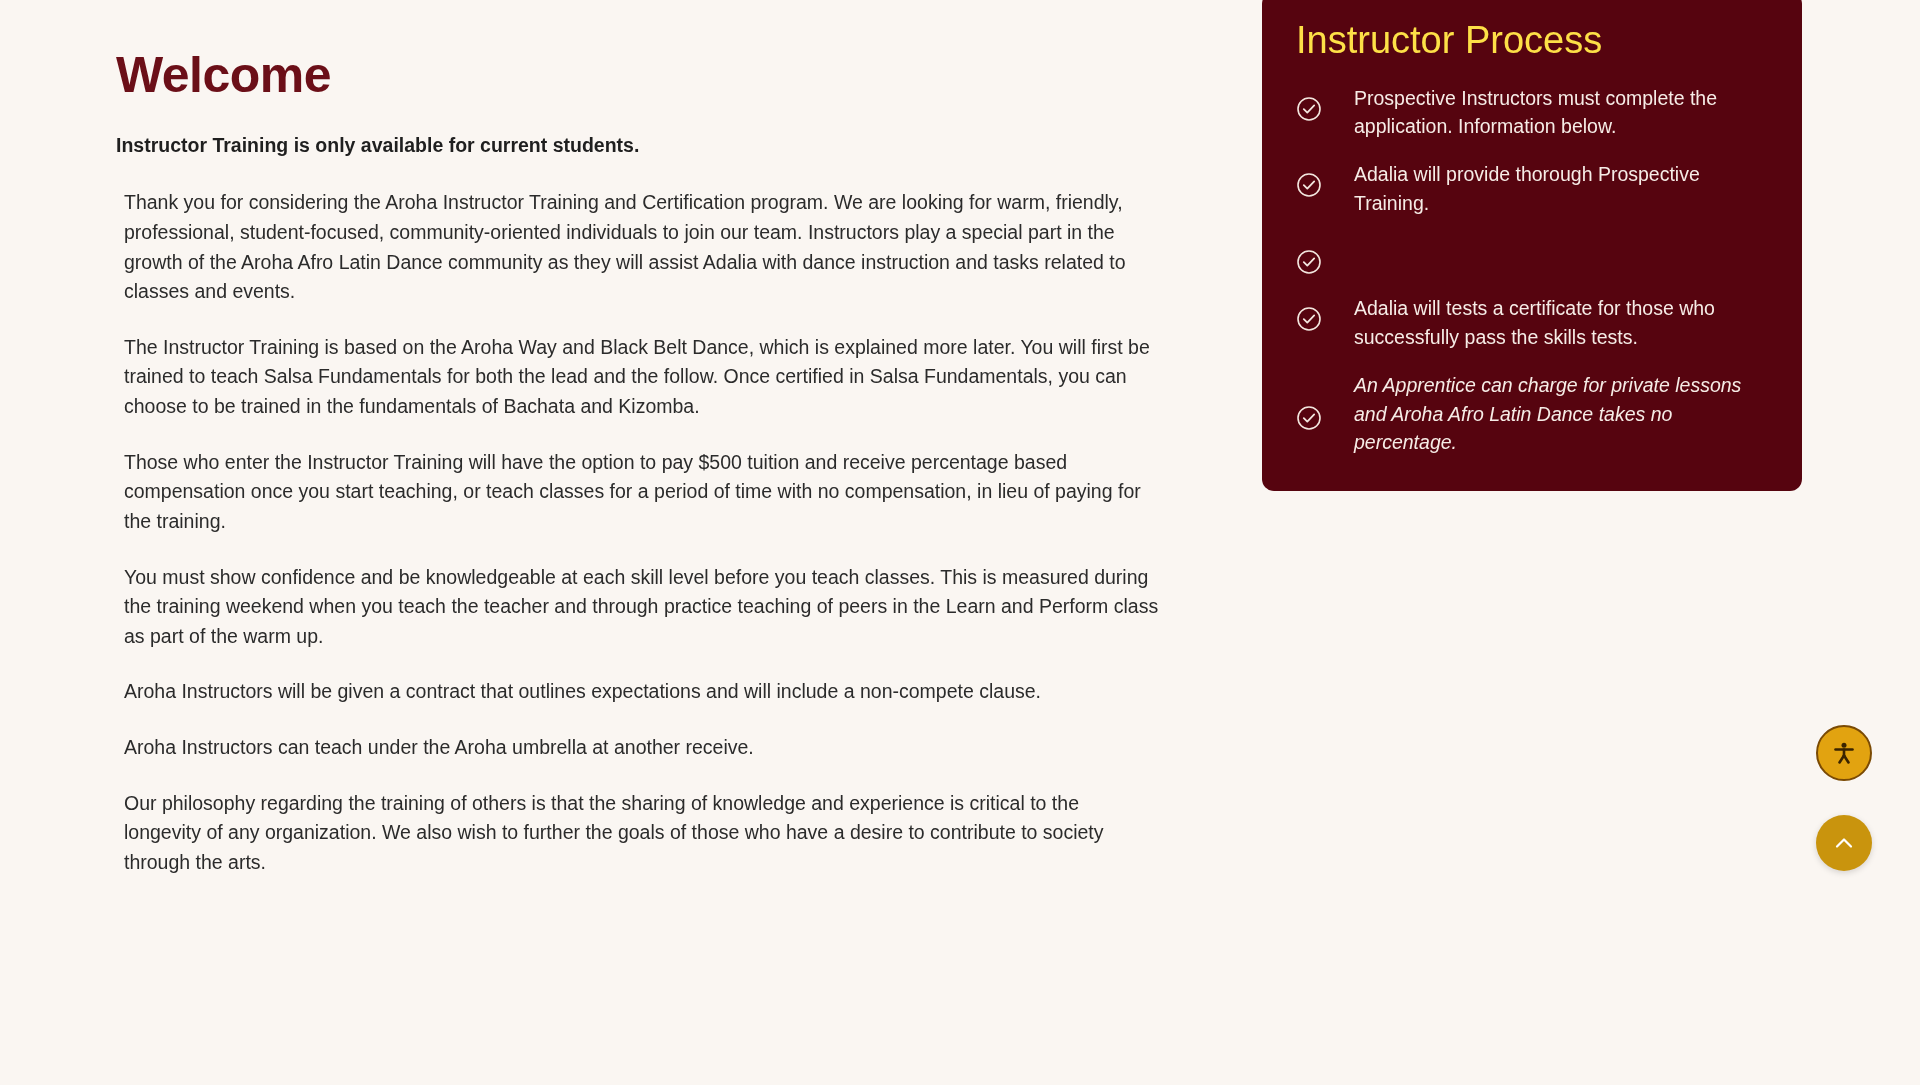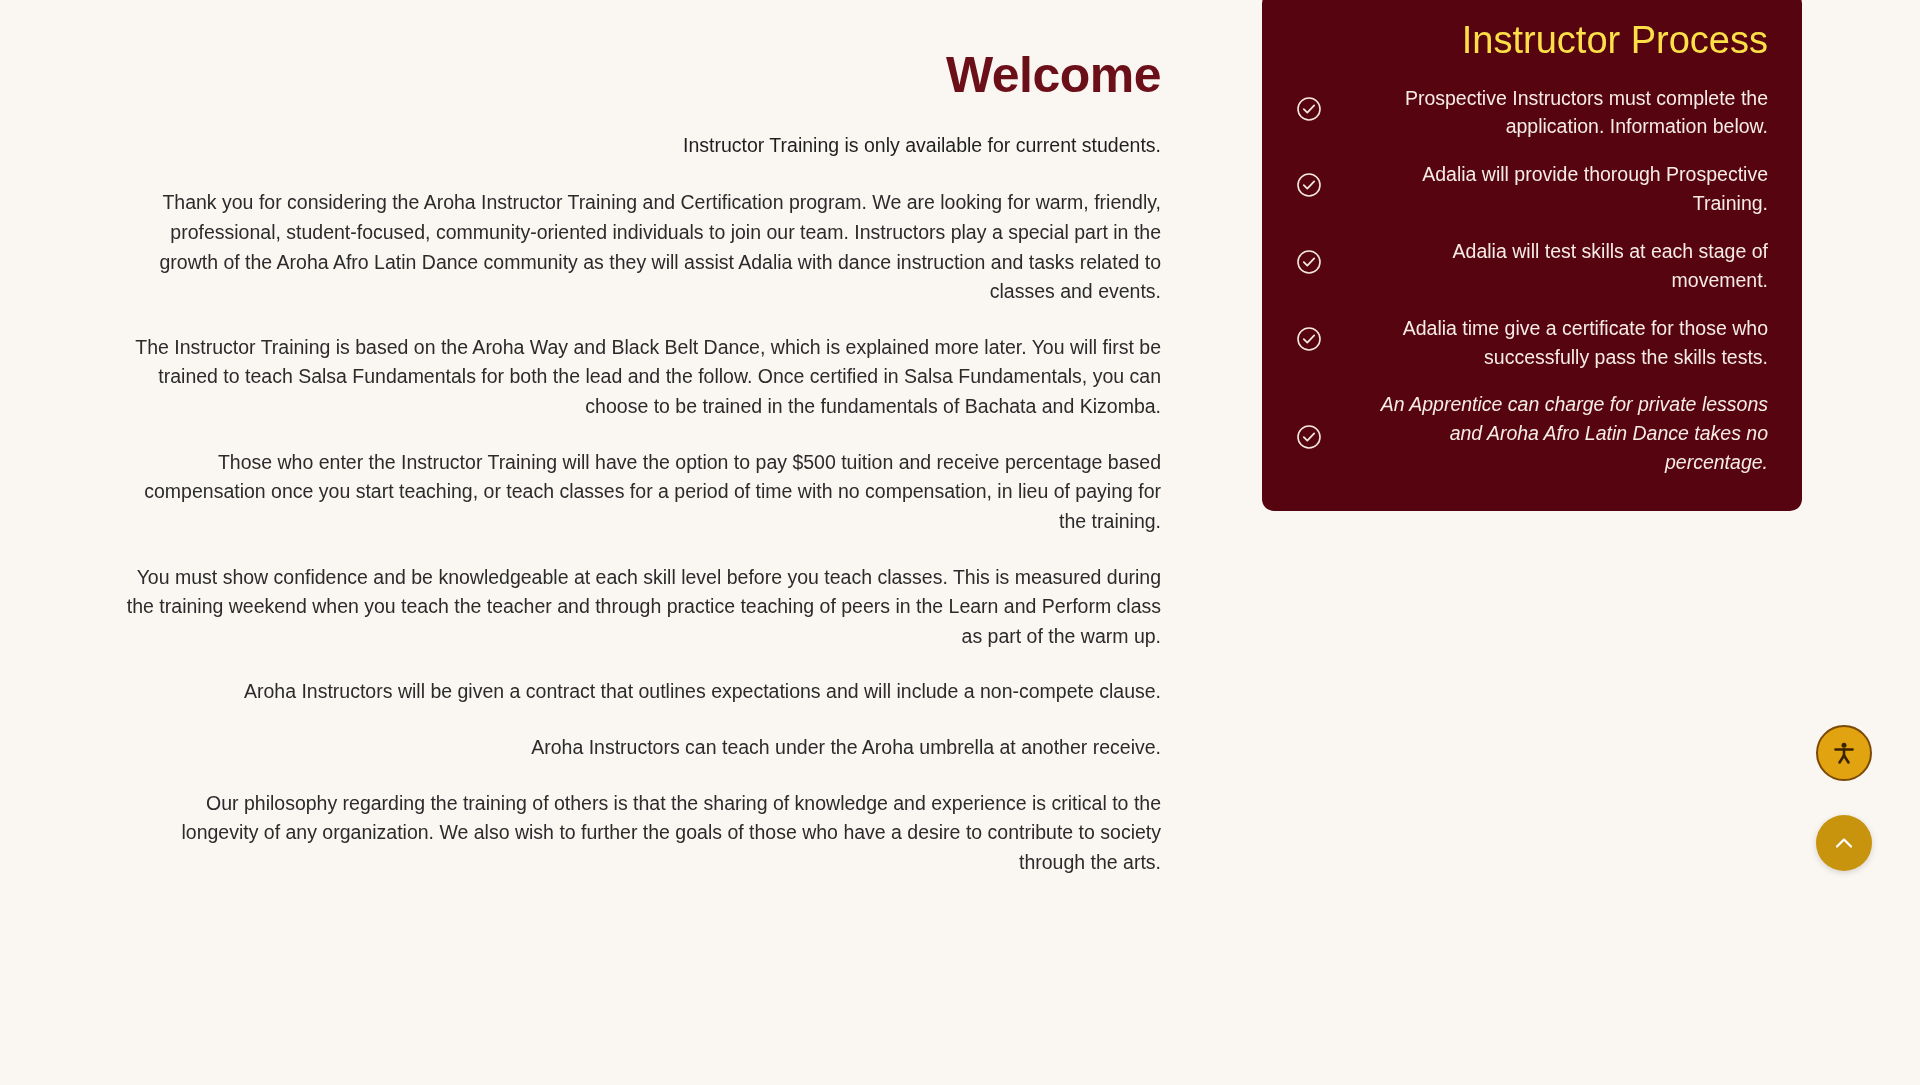--- a/index.html
+++ b/index.html
@@ -12,41 +12,40 @@
   }
   body {
     font-family: "Liberation Sans", sans-serif;
     color: #2b2b2b;
   }
   .page {
     position: relative;
     width: 1920px;
     height: 1039px;
     background: #faf6f2;
-    text-align: right;
   }
 
   
   .content {
     position: absolute;
     left: 116px;
     top: 48px;
     width: 1045px;
   }
   .page-title {
     font-size: 50px;
     line-height: 1.1;
     font-weight: 700;
     color: #6b0f18;
     letter-spacing: -0.5px;
     margin: 0 0 28px 0;
   }
   .lead {
     font-size: 19.5px;
-    font-weight: 400;
+    font-weight: 700;
     color: #1f1f1f;
     margin: 0 0 28px 0;
     line-height: 1.5;
   }
   .para {
     font-size: 19.5px;
     line-height: 1.52;
     color: #2b2b2b;
     margin: 0 0 26px 8px;
   }
@@ -176,31 +175,30 @@
         <span class="process-text">Adalia will provide thorough Prospective Training.</span>
       </li>
 
       <li class="process-item">
         <span class="check-icon">
           <svg width="26" height="26" viewBox="0 0 26 26">
             <circle cx="13" cy="13" r="11" fill="none" stroke="#f3e7df" stroke-width="1.6"></circle>
             <path d="M7.8 13.2 L11.3 16.6 L18.2 9.4" fill="none" stroke="#f3e7df" stroke-width="1.8" stroke-linecap="round" stroke-linejoin="round"></path>
           </svg>
         </span>
-        <span class="process-text">Adalia will test skills at each stage of movement.</span>
-      </li>
-
-      <li class="process-item">
-        <span class="check-icon">
-          <svg width="26" height="26" viewBox="0 0 26 26">
-            <circle cx="13" cy="13" r="11" fill="none" stroke="#f3e7df" stroke-width="1.6"></circle>
-            <path d="M7.8 13.2 L11.3 16.6 L18.2 9.4" fill="none" stroke="#f3e7df" stroke-width="1.8" stroke-linecap="round" stroke-linejoin="round"></path>
-          </svg>
-        </span>
-        <span class="process-text">Adalia time give a certificate for those who successfully pass the skills tests.</span>
+      </li>
+
+      <li class="process-item">
+        <span class="check-icon">
+          <svg width="26" height="26" viewBox="0 0 26 26">
+            <circle cx="13" cy="13" r="11" fill="none" stroke="#f3e7df" stroke-width="1.6"></circle>
+            <path d="M7.8 13.2 L11.3 16.6 L18.2 9.4" fill="none" stroke="#f3e7df" stroke-width="1.8" stroke-linecap="round" stroke-linejoin="round"></path>
+          </svg>
+        </span>
+        <span class="process-text">Adalia will tests a certificate for those who successfully pass the skills tests.</span>
       </li>
 
       <li class="process-item italic">
         <span class="check-icon">
           <svg width="26" height="26" viewBox="0 0 26 26">
             <circle cx="13" cy="13" r="11" fill="none" stroke="#f3e7df" stroke-width="1.6"></circle>
             <path d="M7.8 13.2 L11.3 16.6 L18.2 9.4" fill="none" stroke="#f3e7df" stroke-width="1.8" stroke-linecap="round" stroke-linejoin="round"></path>
           </svg>
         </span>
         <span class="process-text">An Apprentice can charge for private lessons and Aroha Afro Latin Dance takes no percentage.</span>

